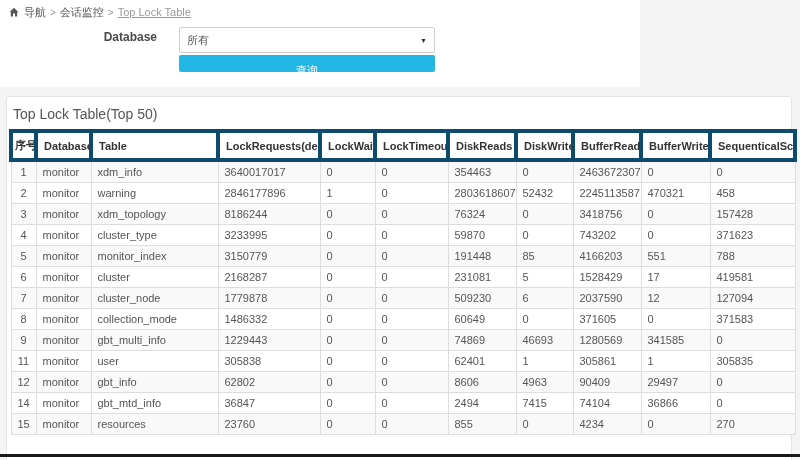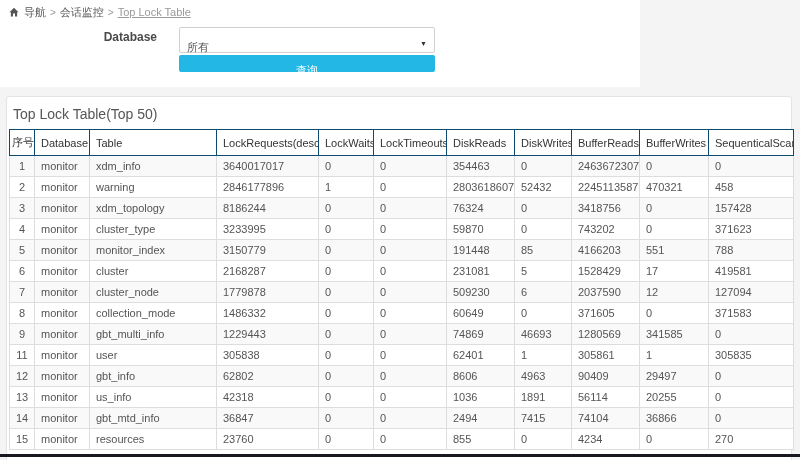--- a/index.html
+++ b/index.html
@@ -23,21 +23,21 @@
   .breadcrumb .current{color:#9a9a9a;text-decoration:underline;}
   .home-icon{display:inline-flex;align-items:center;margin-right:1px;}
 
   .form-label{
     position:absolute;left:55px;top:30px;width:102px;
     text-align:right;font-size:12px;font-weight:bold;color:#4a4a4a;
   }
   .select{
     position:absolute;left:179px;top:27px;width:256px;height:16px;
     background:#fff;border:1px solid #d0d0d0;border-radius:2px;
-    box-sizing:border-box;display:flex;align-items:flex-start;justify-content:space-between;
+    box-sizing:border-box;display:flex;align-items:center;justify-content:space-between;
     padding:12px 7px;font-size:11px;color:#555;cursor:pointer;
   }
   .select .caret{font-size:7px;color:#333;line-height:1;}
   .query-btn{
     position:absolute;left:179px;top:55px;width:256px;height:17px;
     border:none;border-radius:2px;color:#fff;font-size:11px;
     font-family:"Liberation Sans", sans-serif;cursor:pointer;padding:7px;line-height:16px;
   }
 
   
@@ -45,22 +45,22 @@
     position:absolute;left:6px;top:96px;width:786px;height:380px;
     background:#fff;border:1px solid #e3e3e3;border-radius:3px;box-sizing:border-box;
   }
   .panel-title{margin:9px 6px 7px 6px;font-size:14px;color:#565656;}
 
   table.lock-table{
     border-collapse:collapse;table-layout:fixed;
     margin:0 0 0 2px;width:782px;font-size:11px;
   }
   .lock-table th{
-    border:1px solid #0c4a6e;height:25px;background:#fff;
-    text-align:left;padding:0 6px;color:#333;font-weight:normal;
+    border:4px solid #0c4a6e;height:25px;background:#fff;
+    text-align:left;padding:0 6px;color:#333;font-weight:bold;
     white-space:nowrap;overflow:hidden;
   }
   .lock-table td{
     border:1px solid #ddd;height:20px;padding:0 6px;color:#555;
     white-space:nowrap;overflow:hidden;
   }
   .lock-table th:first-child{text-align:center;padding:0 2px;}
   .lock-table td.num{text-align:center;padding:0 2px;}
   .lock-table tbody tr:nth-child(odd){background:#f9f9f9;}
   .lock-table tbody tr:nth-child(even){background:#ffffff;}
@@ -271,33 +271,20 @@
             <td>62802</td>
             <td>0</td>
             <td>0</td>
             <td>8606</td>
             <td>4963</td>
             <td>90409</td>
             <td>29497</td>
             <td>0</td>
           </tr>
           <tr>
-            <td class="num">13</td>
-            <td>monitor</td>
-            <td>us_info</td>
-            <td>42318</td>
-            <td>0</td>
-            <td>0</td>
-            <td>1036</td>
-            <td>1891</td>
-            <td>56114</td>
-            <td>20255</td>
-            <td>0</td>
-          </tr>
-          <tr>
             <td class="num">14</td>
             <td>monitor</td>
             <td>gbt_mtd_info</td>
             <td>36847</td>
             <td>0</td>
             <td>0</td>
             <td>2494</td>
             <td>7415</td>
             <td>74104</td>
             <td>36866</td>

